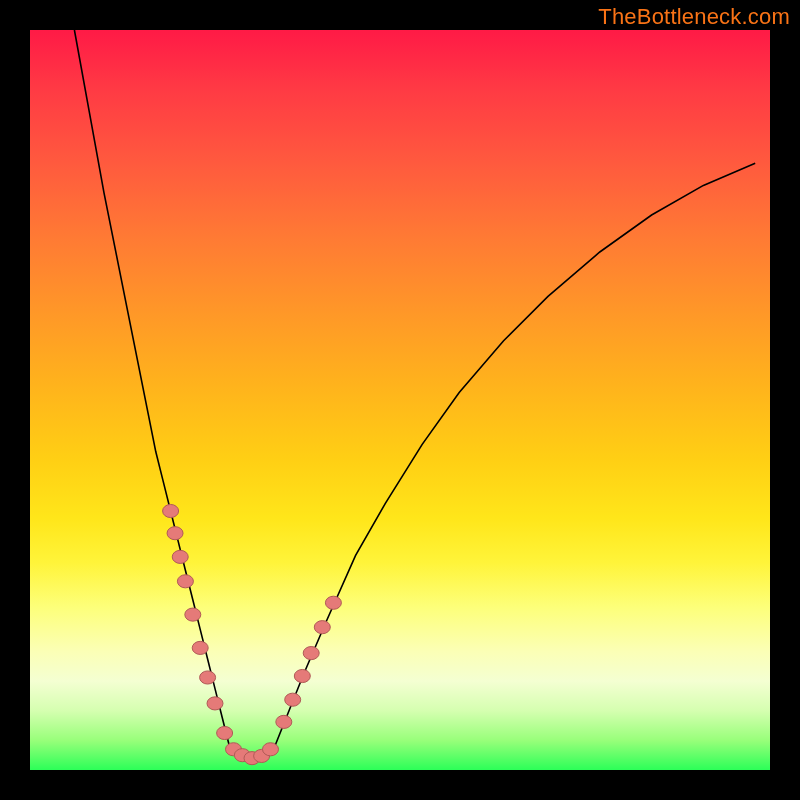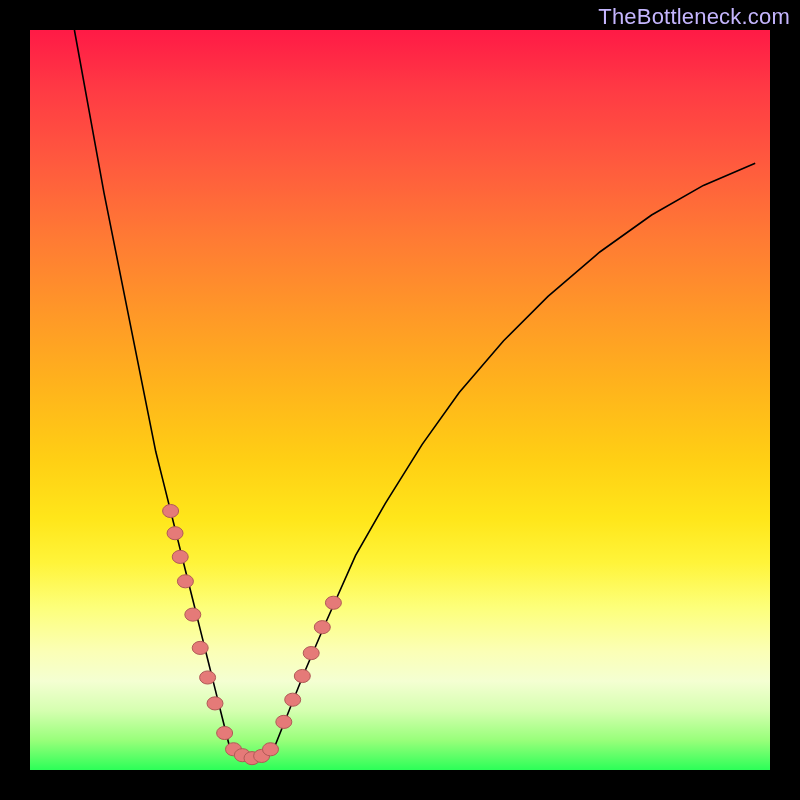--- a/index.html
+++ b/index.html
@@ -40,21 +40,21 @@
       #f4ffd2 88%,
       #d5ffb0 92%,
       #98ff7a 96%,
       #2cff58 100%
     );
   }
   .watermark {
     position: absolute;
     top: 4px;
     right: 10px;
-    color: #c4b5fd;
+    color: #f97316;
     font-size: 22px;
     letter-spacing: 0.2px;
     font-weight: 400;
     user-select: none;
     text-align: center;
   }
   svg.curve {
     position: absolute;
     left: 0;
     top: 0;

